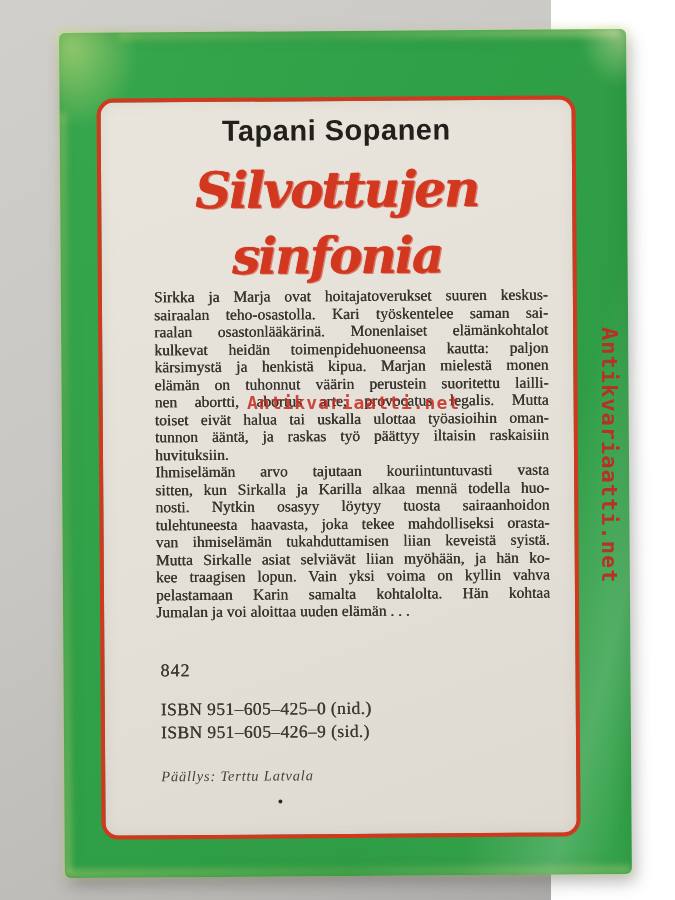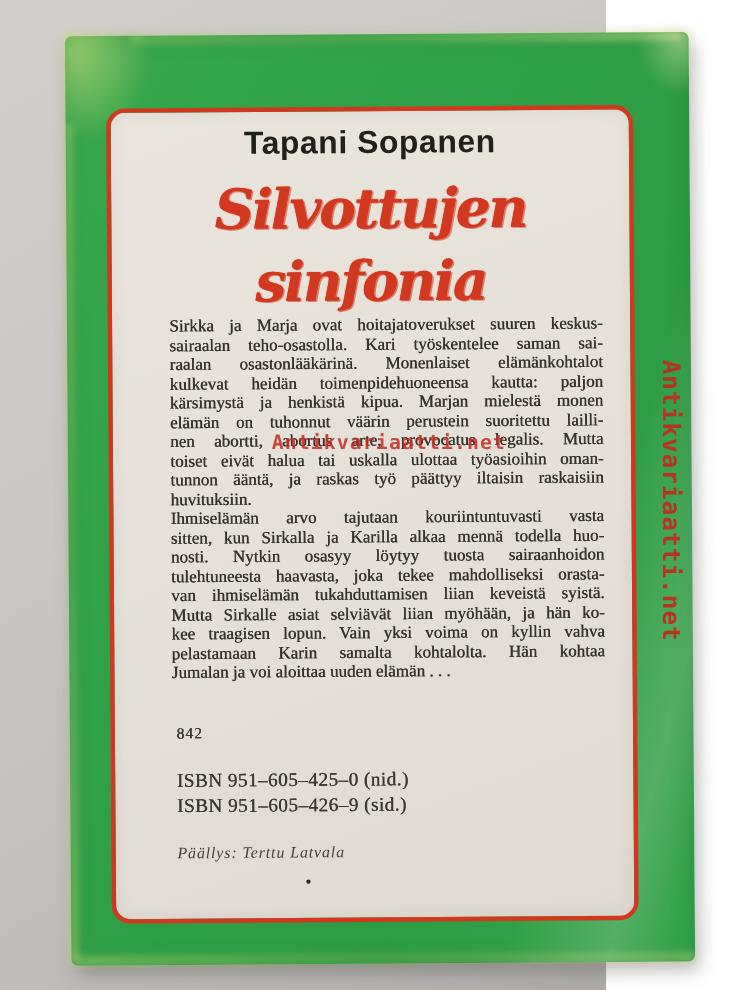--- a/index.html
+++ b/index.html
@@ -39,21 +39,21 @@
     font-size:50px;line-height:66px;color:#d2371f;letter-spacing:-2px;
     text-shadow:0 0 1px #d2371f,1.5px 1px 0 rgba(210,55,31,.55);}
   .blurb{position:absolute;left:52px;width:394px;color:#37342d;
     font-family:"Liberation Serif",serif;font-size:15.5px;
     text-shadow:0.35px 0 0 currentColor;}
   .blurb.p1{top:186px;}
   .blurb.p2{top:361px;}
   .pline{display:block;width:100%;line-height:17.5px;white-space:nowrap;
     text-align:justify;text-align-last:justify;}
   .pline.last{text-align-last:left;}
-  .bignum{position:absolute;left:56px;top:558px;font-size:14px;letter-spacing:1px;
+  .bignum{position:absolute;left:56px;top:558px;font-size:18px;letter-spacing:1px;
     color:#3c3931;text-shadow:0.3px 0 0 currentColor;}
   .isbn{position:absolute;left:56px;top:596px;font-size:17.5px;line-height:23px;
     letter-spacing:0.4px;color:#3c3931;text-shadow:0.3px 0 0 currentColor;}
   .credit{position:absolute;left:56px;top:666px;font-style:italic;font-size:14.5px;
     letter-spacing:0.8px;color:#45423a;}
   .speck{position:absolute;left:173px;top:698px;width:4px;height:4px;border-radius:50%;
     background:#2b2a27;}
   
   .wm{position:absolute;font-family:"DejaVu Sans Mono",monospace;font-weight:700;
     pointer-events:none;}

